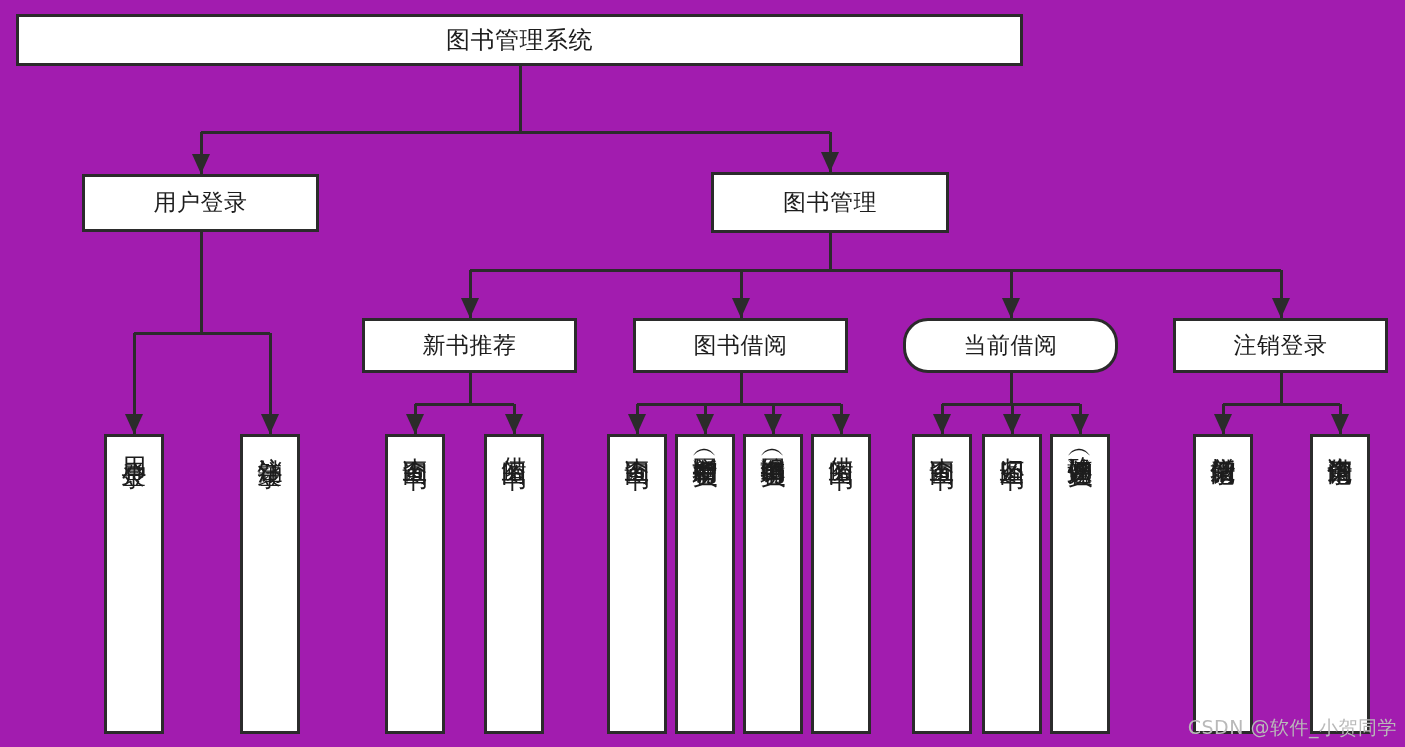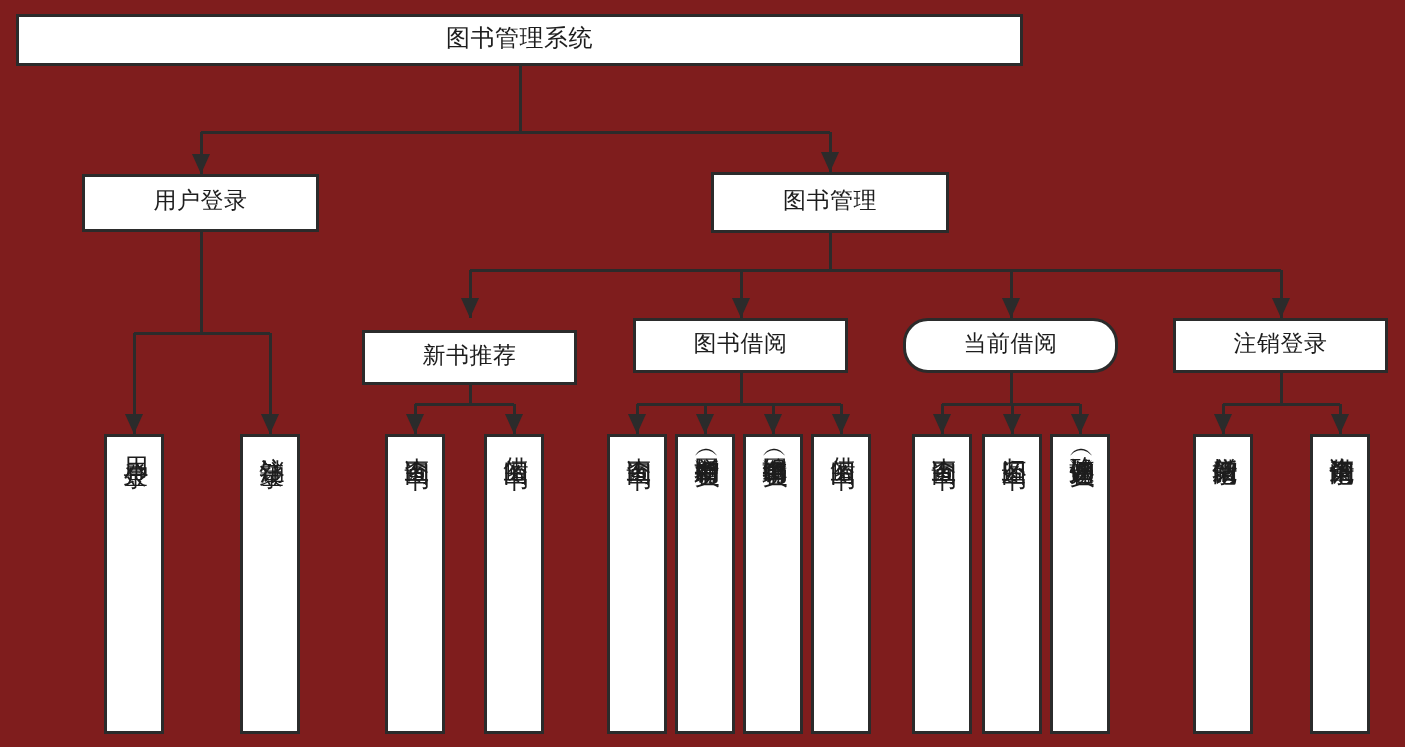--- a/index.html
+++ b/index.html
@@ -7,23 +7,22 @@
     padding: 0;
     background: #ffffff;
   }
   body {
     font-family: "DejaVu Sans", "Liberation Sans", sans-serif;
   }
   #canvas {
     position: relative;
     width: 1405px;
     height: 747px;
-    background: #7f1d1d;
+    background: #a21caf;
     overflow: hidden;
-    font-family: Liberation Mono, monospace;
   }
   #edges {
     position: absolute;
     left: 0;
     top: 0;
     width: 1405px;
     height: 747px;
     pointer-events: none;
   }
   .node {
@@ -139,21 +138,21 @@
   <div id="nodes">
       <div class="node h root" id="node-root" style="left: 16px; top: 14px; width: 1007px; height: 52px;">
         <span class="lbl">图书管理系统</span>
       </div>
       <div class="node h" id="node-login" style="left: 82px; top: 174px; width: 237px; height: 58px;">
         <span class="lbl">用户登录</span>
       </div>
       <div class="node h" id="node-bookmgmt" style="left: 711px; top: 172px; width: 238px; height: 61px; justify-content: center;">
         <span class="lbl">图书管理</span>
       </div>
-      <div class="node h" id="node-newbook" style="left: 362px; top: 330px; width: 215px; height: 55px;">
+      <div class="node h" id="node-newbook" style="left: 362px; top: 318px; width: 215px; height: 55px;">
         <span class="lbl">新书推荐</span>
       </div>
       <div class="node h" id="node-borrow" style="left: 633px; top: 318px; width: 215px; height: 55px;">
         <span class="lbl">图书借阅</span>
       </div>
       <div class="node h" id="node-current" style="left: 903px; top: 318px; width: 215px; height: 55px; border-radius: 25px;">
         <span class="lbl">当前借阅</span>
       </div>
       <div class="node h" id="node-record" style="left: 1173px; top: 318px; width: 215px; height: 55px;">
         <span class="lbl">注销登录</span>
@@ -191,13 +190,14 @@
       <div class="node v tall" id="node-l_confirm" style="left: 1050px; top: 434px; width: 60px; height: 300px;">
         <span class="lbl">确认归还（管理员）</span>
       </div>
       <div class="node v tall" id="node-l_addrec" style="left: 1193px; top: 434px; width: 60px; height: 300px;">
         <span class="lbl">新增借阅记录</span>
       </div>
       <div class="node v tall" id="node-l_queryrec" style="left: 1310px; top: 434px; width: 60px; height: 300px;">
         <span class="lbl">查询借阅记录</span>
       </div>
     </div>
+  <div class="watermark">CSDN @软件_小贺同学</div>
 </div>
 
 </body></html>

